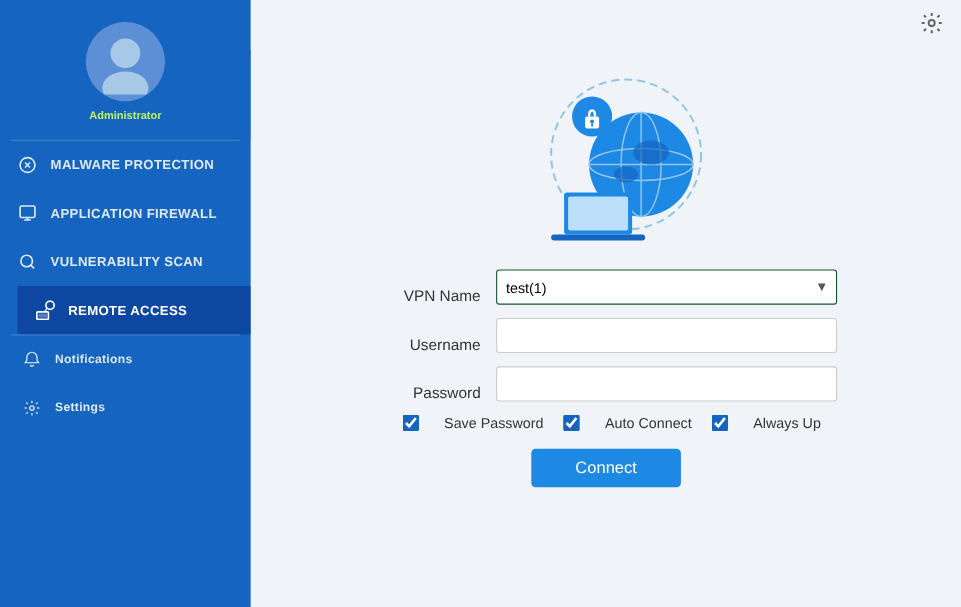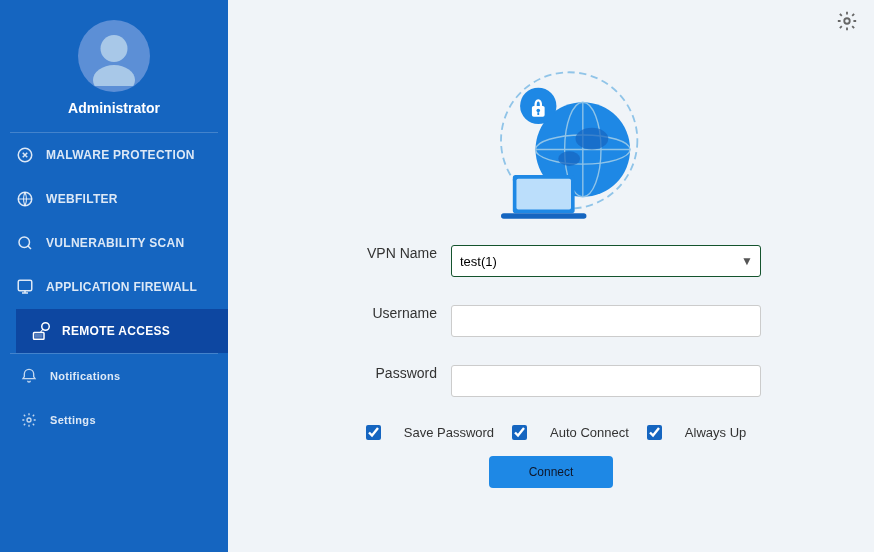--- a/index.html
+++ b/index.html
@@ -36,23 +36,23 @@
       overflow: hidden;
     }
 
     .avatar-circle svg {
       width: 60px;
       height: 60px;
       fill: #cde;
     }
 
     .profile-name {
-      font-size: 14px;
+      font-size: 10px;
       font-weight: bold;
-      color: #ffffff;
+      color: #bef264;
     }
 
     .sidebar-divider {
       height: 1px;
       background: rgba(255,255,255,0.2);
       margin: 0 10px;
     }
 
     .sidebar-item {
       display: flex;
@@ -124,22 +124,22 @@
       margin-bottom: 10px;
     }
 
     .form-area {
       width: 100%;
       max-width: 420px;
     }
 
     .form-row {
       display: flex;
-      align-items: flex-start;
-      margin-bottom: 28px;
+      align-items: flex-end;
+      margin-bottom: 12px;
     }
 
     .form-label {
       width: 110px;
       text-align: right;
       padding-right: 14px;
       font-size: 14px;
       color: #333;
     }
 
@@ -200,25 +200,25 @@
     .checkbox-item input[type="checkbox"] {
       accent-color: #1565c0;
       width: 15px;
       height: 15px;
     }
 
     .connect-btn {
       display: block;
       margin: 16px auto;
       background: #1e88e5;
-      color: #0f172a;
+      color: #ffffff;
       border: none;
       border-radius: 4px;
       padding: 9px 40px;
-      font-size: 12px;
+      font-size: 15px;
       cursor: pointer;
       font-weight: 500;
     }
   </style>
 </head>
 <body>
 
 <div class="sidebar">
   <div class="sidebar-profile">
     <div class="avatar-circle">
@@ -235,48 +235,39 @@
   <div class="sidebar-item">
     <span class="icon-circle">
       <svg width="18" height="18" viewBox="0 0 24 24" fill="none">
           <circle cx="12" cy="12" r="9" stroke="rgba(255,255,255,0.85)" stroke-width="2"></circle>
           <path d="M9 9l6 6M15 9l-6 6" stroke="rgba(255,255,255,0.85)" stroke-width="2"></path>
         </svg>
     </span>
     <span>MALWARE PROTECTION</span>
   </div>
 
+
   <div class="sidebar-item">
     <span class="icon-circle">
       <svg width="18" height="18" viewBox="0 0 24 24" fill="none">
-          <circle cx="12" cy="12" r="9" stroke="rgba(255,255,255,0.85)" stroke-width="2"></circle>
-          <path d="M12 3 Q16 12 12 21M12 3 Q8 12 12 21M3 12h18" stroke="rgba(255,255,255,0.85)" stroke-width="1.5"></path>
-        </svg>
-    </span>
-    <span>WEBFILTER</span>
+          <rect x="3" y="3" width="18" height="14" rx="2" stroke="rgba(255,255,255,0.85)" stroke-width="2"></rect>
+          <path d="M8 20h8M12 17v3" stroke="rgba(255,255,255,0.85)" stroke-width="2"></path>
+        </svg>
+    </span>
+    <span>APPLICATION FIREWALL</span>
   </div>
 
   <div class="sidebar-item">
     <span class="icon-circle">
       <svg width="18" height="18" viewBox="0 0 24 24" fill="none">
           <circle cx="11" cy="11" r="7" stroke="rgba(255,255,255,0.85)" stroke-width="2"></circle>
           <path d="M16 16l4 4" stroke="rgba(255,255,255,0.85)" stroke-width="2"></path>
         </svg>
     </span>
     <span>VULNERABILITY SCAN</span>
-  </div>
-
-  <div class="sidebar-item">
-    <span class="icon-circle">
-      <svg width="18" height="18" viewBox="0 0 24 24" fill="none">
-          <rect x="3" y="3" width="18" height="14" rx="2" stroke="rgba(255,255,255,0.85)" stroke-width="2"></rect>
-          <path d="M8 20h8M12 17v3" stroke="rgba(255,255,255,0.85)" stroke-width="2"></path>
-        </svg>
-    </span>
-    <span>APPLICATION FIREWALL</span>
   </div>
 
   <div class="sidebar-item active">
     <span class="icon-circle">
       <svg width="18" height="18" viewBox="0 0 24 24" fill="none">
           <rect x="2" y="14" width="14" height="9" rx="1" stroke="white" stroke-width="2"></rect>
           <rect x="4" y="16" width="10" height="5" rx="0" fill="white" opacity="0.3"></rect>
           <circle cx="18" cy="6" r="5" stroke="white" stroke-width="2"></circle>
           <path d="M15 9l-4 5" stroke="white" stroke-width="1.5"></path>
         </svg>

